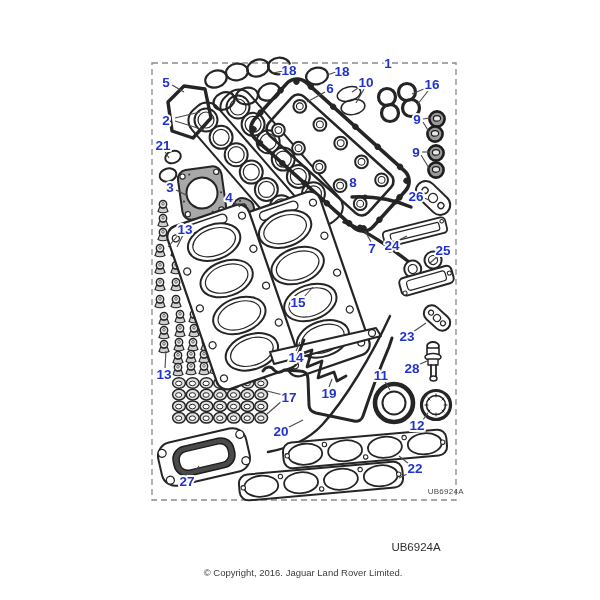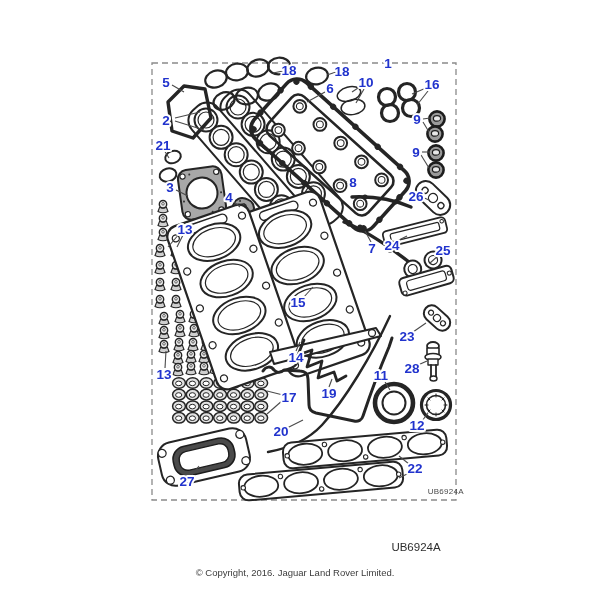--- a/index.html
+++ b/index.html
@@ -8,21 +8,21 @@
   svg{position:absolute;left:0;top:0;}
   .ln{fill:none;stroke:#252525;stroke-linejoin:round;stroke-linecap:round;}
   .fw{fill:#ffffff;stroke:#252525;stroke-linejoin:round;}
   .callout{font:bold 13.5px "Liberation Sans",sans-serif;text-anchor:middle;
            dominant-baseline:central;paint-order:stroke;stroke:#ffffff;stroke-width:4px;
            stroke-linejoin:round;}
   .code-inside{position:absolute;left:414px;top:487px;width:50px;text-align:right;
            font-size:8px;color:#4a4a4a;letter-spacing:0.3px;}
   .code-footer{position:absolute;left:366px;top:541px;width:100px;text-align:center;
            font-size:11.5px;color:#2e2e2e;}
-  .copyright{position:absolute;left:4px;top:567px;width:582px;text-align:center;
+  .copyright{position:absolute;left:12px;top:567px;width:582px;text-align:center;
            font-size:9.5px;color:#3c3c3c;}
 </style>
 </head>
 <body>
 
 <div class="stage">
 
 <svg width="600" height="600" viewBox="0 0 600 600">
   <defs>
     <g id="g13">

